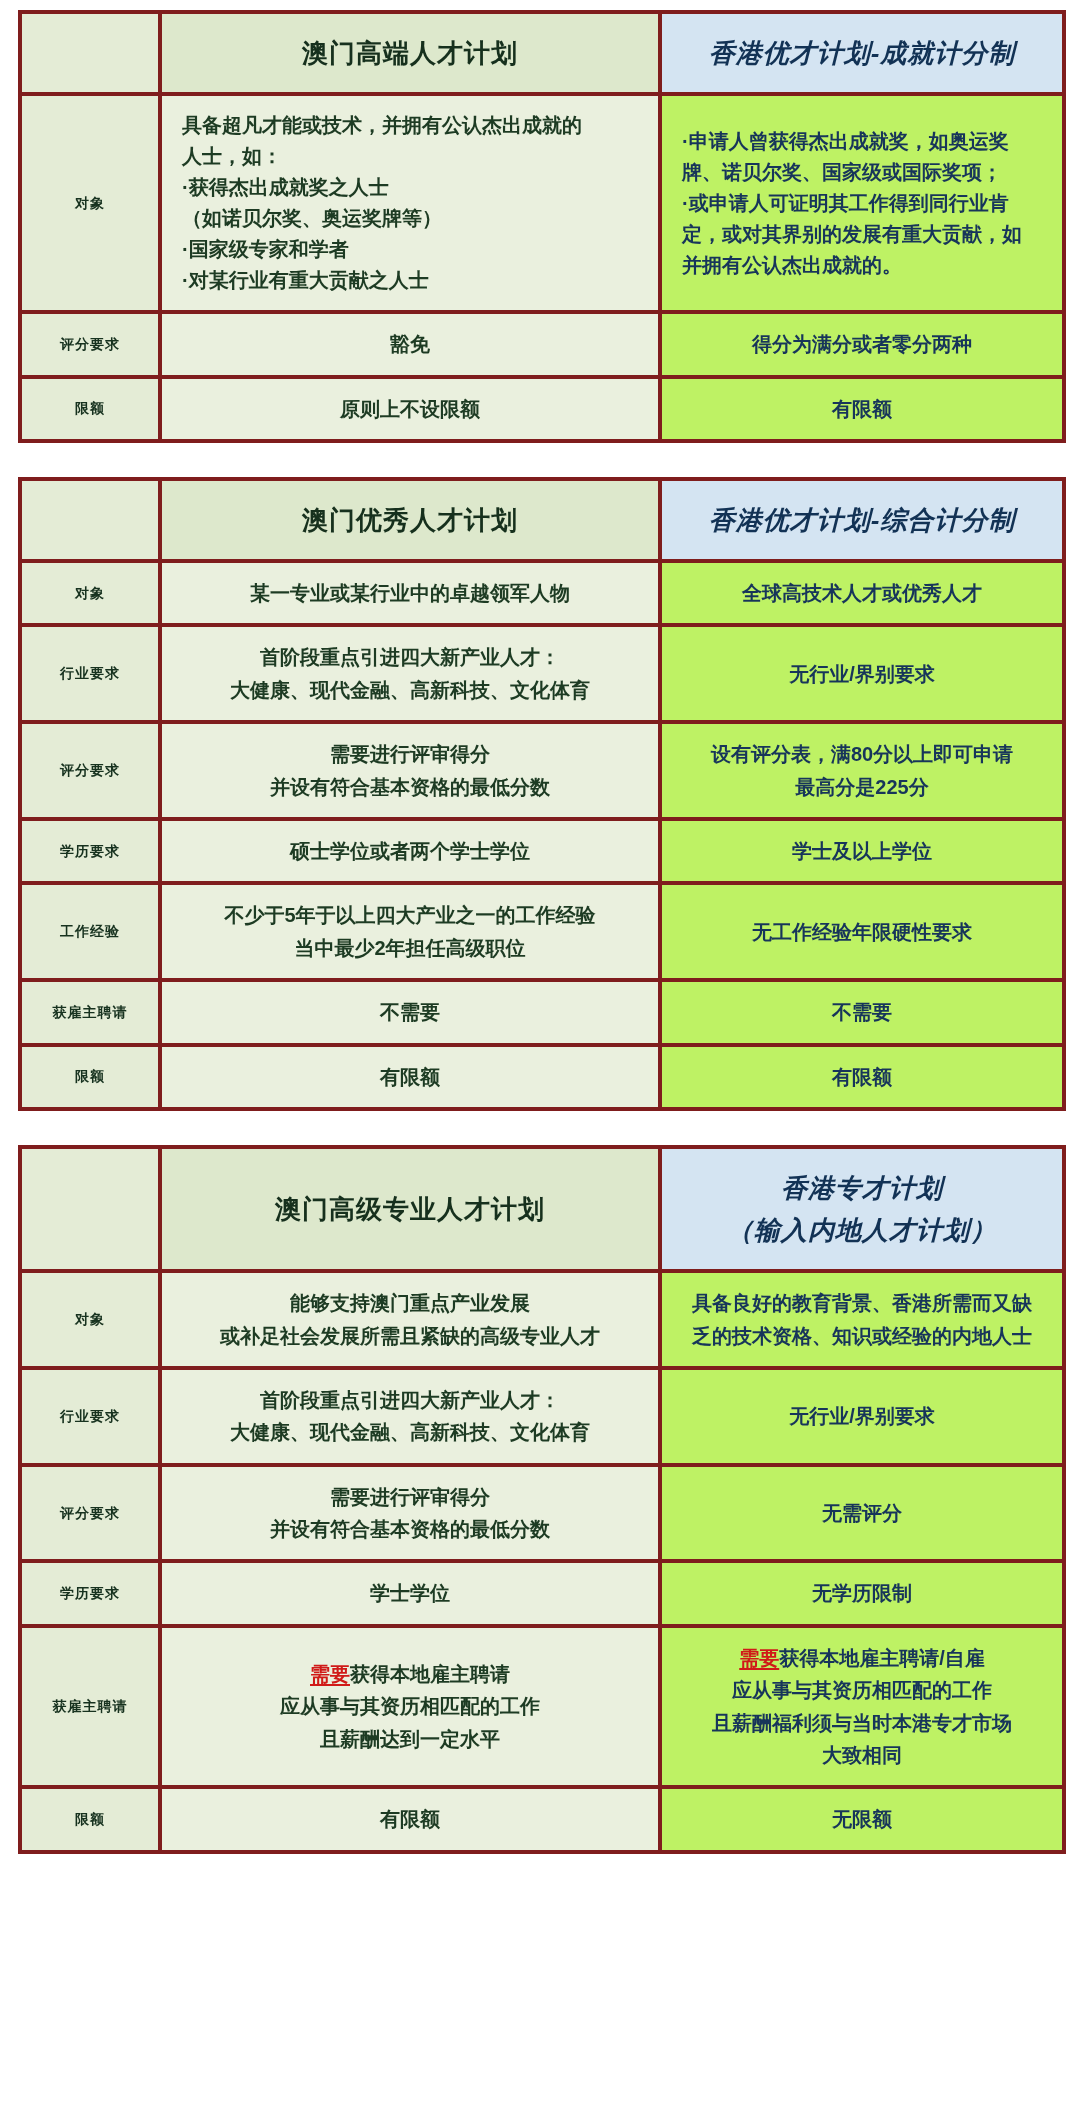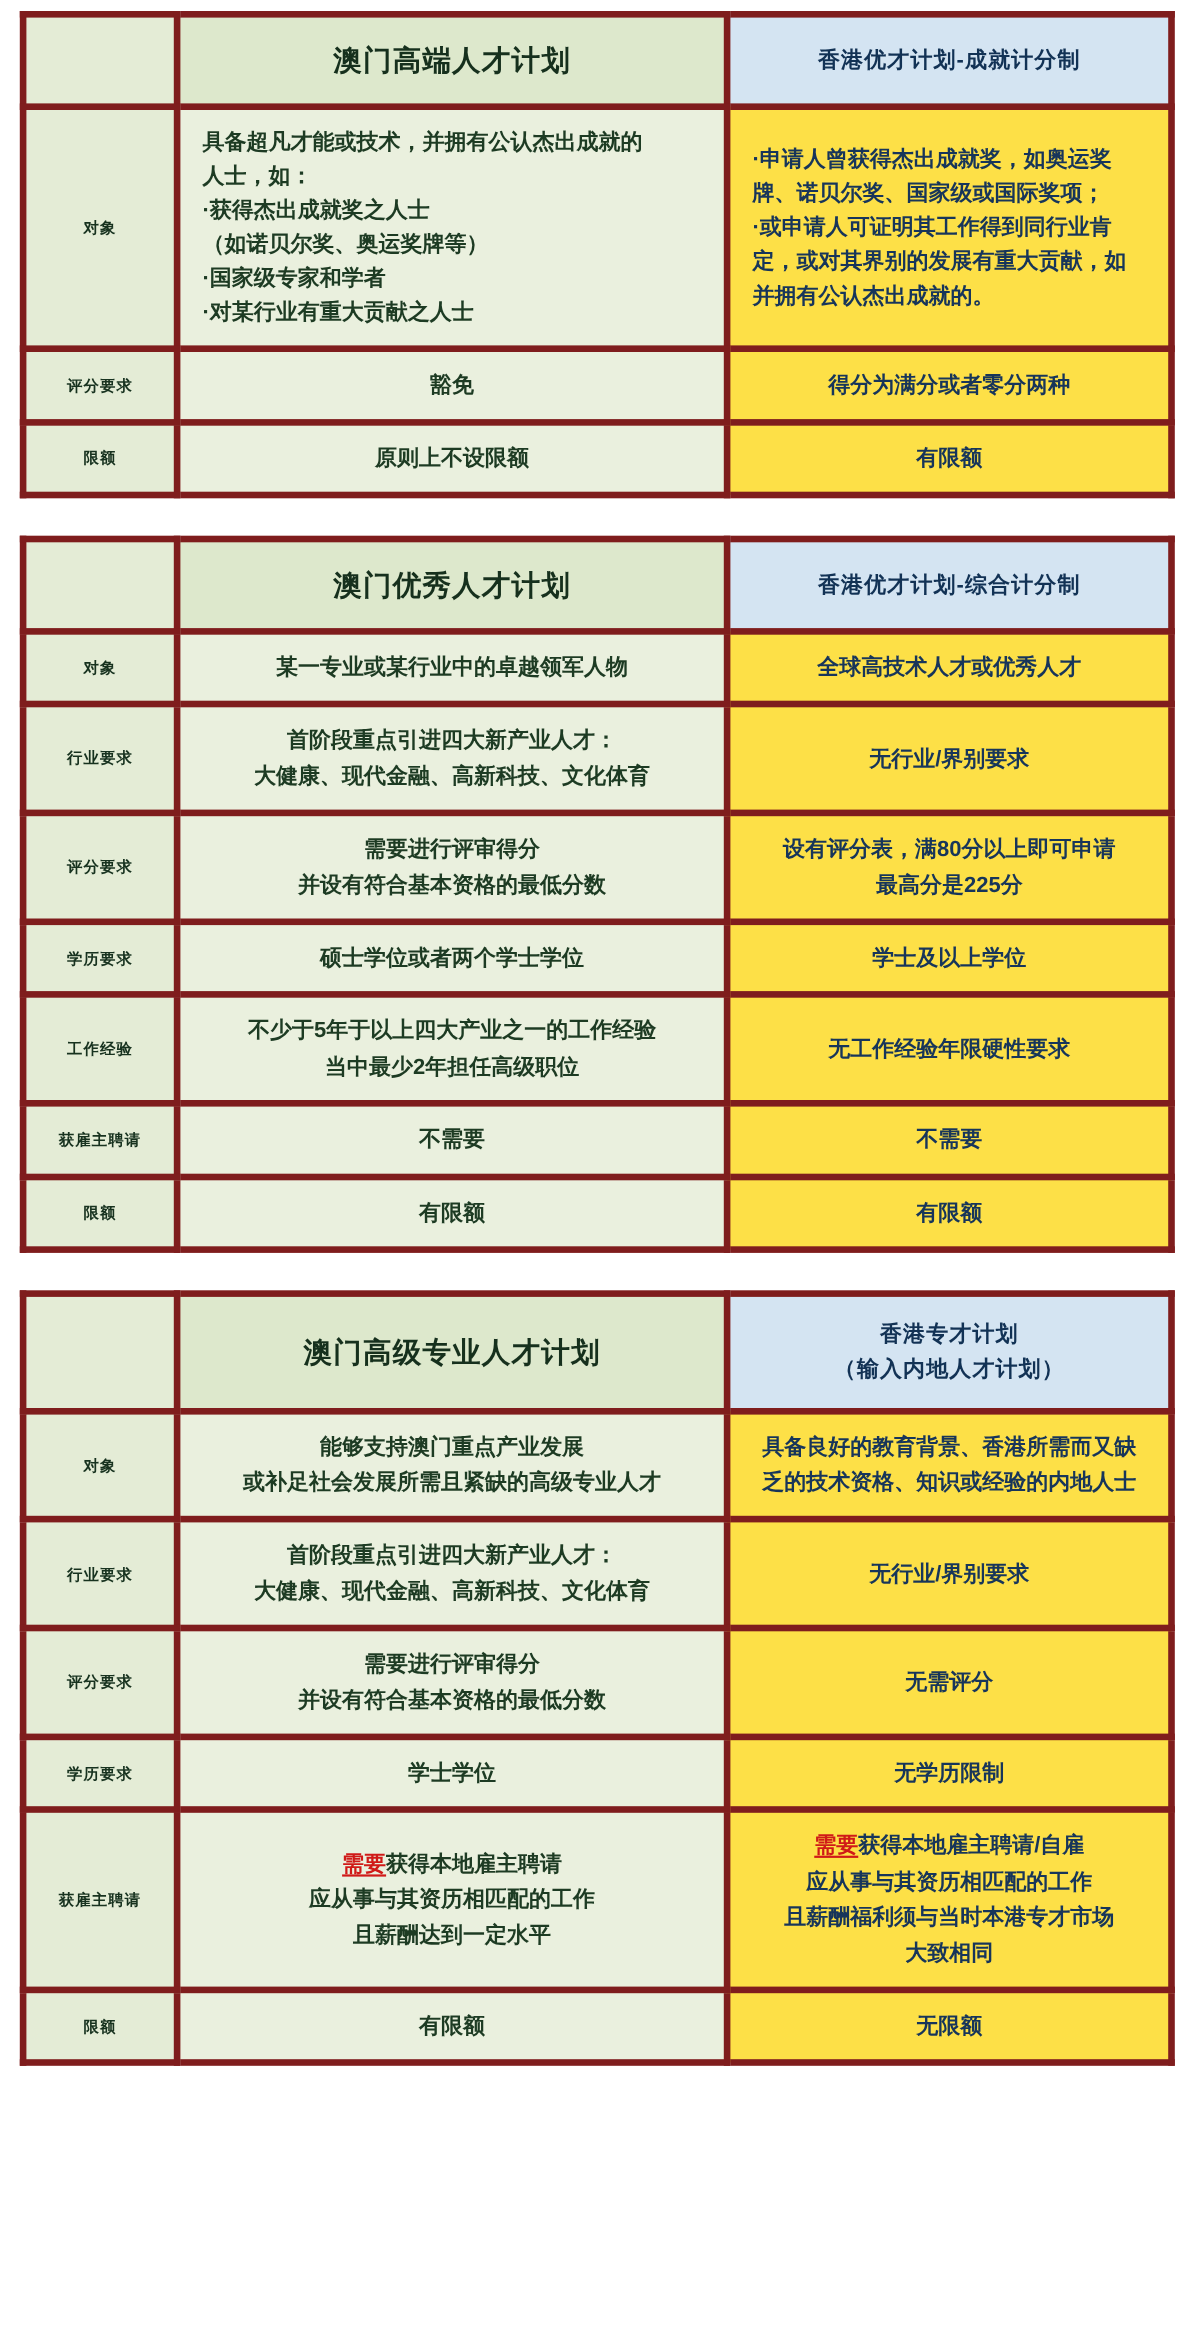--- a/index.html
+++ b/index.html
@@ -25,21 +25,21 @@
     margin-bottom: 34px;
     border: 2px solid #2f6b3f;
   }
   table.cmp:last-child { margin-bottom: 6px; border-radius: 16px; }
 
   col.c-label { width: 140px; }
   col.c-mo    { width: 500px; }
   col.c-hk    { width: 404px; }
 
   td {
-    border: 6px solid #7f1d1d;
+    border: 4px solid #7f1d1d;
     vertical-align: middle;
     padding: 14px 12px;
     font-size: 20px;
     line-height: 1.62;
     text-align: center;
   }
 
   
   .label-cell {
     background: #e4ecd6;
@@ -47,39 +47,40 @@
     font-size: 14px;
     letter-spacing: 1px;
     color: #17321f;
   }
   .mo-cell {
     background: #eaf0de;
     color: #1d3b23;
     font-weight: bold;
   }
   .hk-cell {
-    background: #fde047;
+    background: #bef264;
     color: #17355a;
     font-weight: bold;
   }
   .mo-head {
     background: #dde8cc;
     color: #16301d;
     font-weight: bold;
     font-size: 26px;
     letter-spacing: 1px;
     padding: 18px 10px;
   }
   .hk-head {
     background: #d4e4f2;
     color: #123255;
     font-weight: bold;
-    font-size: 20px;
+    font-size: 26px;
     letter-spacing: 1px;
     padding: 18px 10px;
+    font-style: italic;
   }
   .corner {
     background: #e4ecd6;
   }
   .align-left {
     text-align: left;
     padding-left: 20px;
     padding-right: 20px;
     font-weight: bold;
   }

